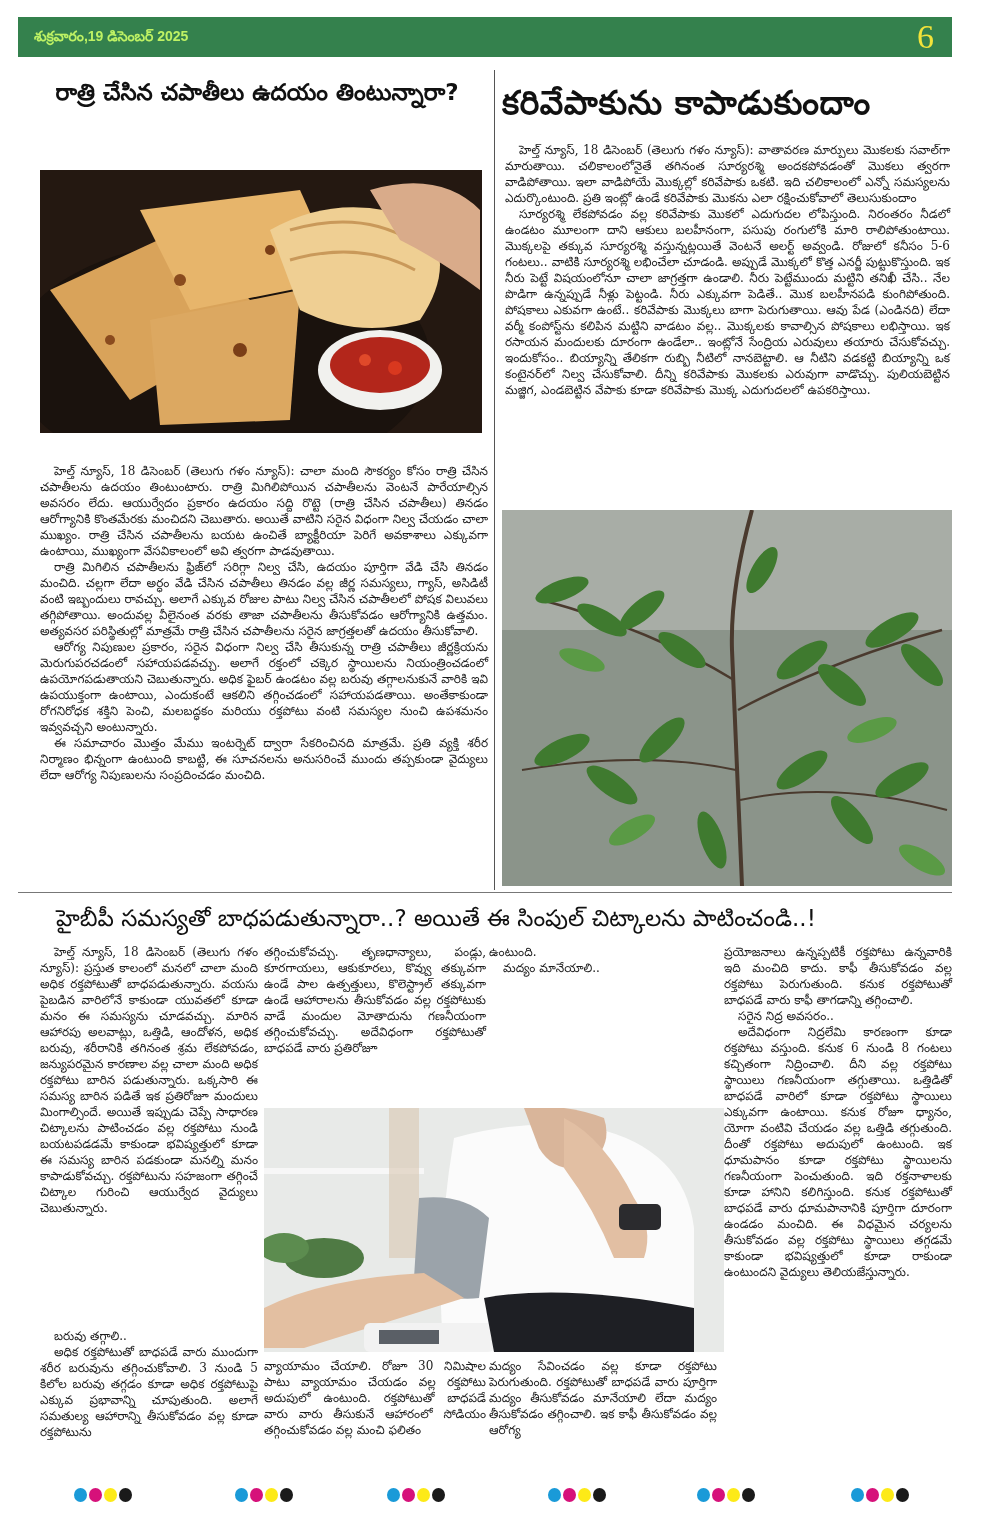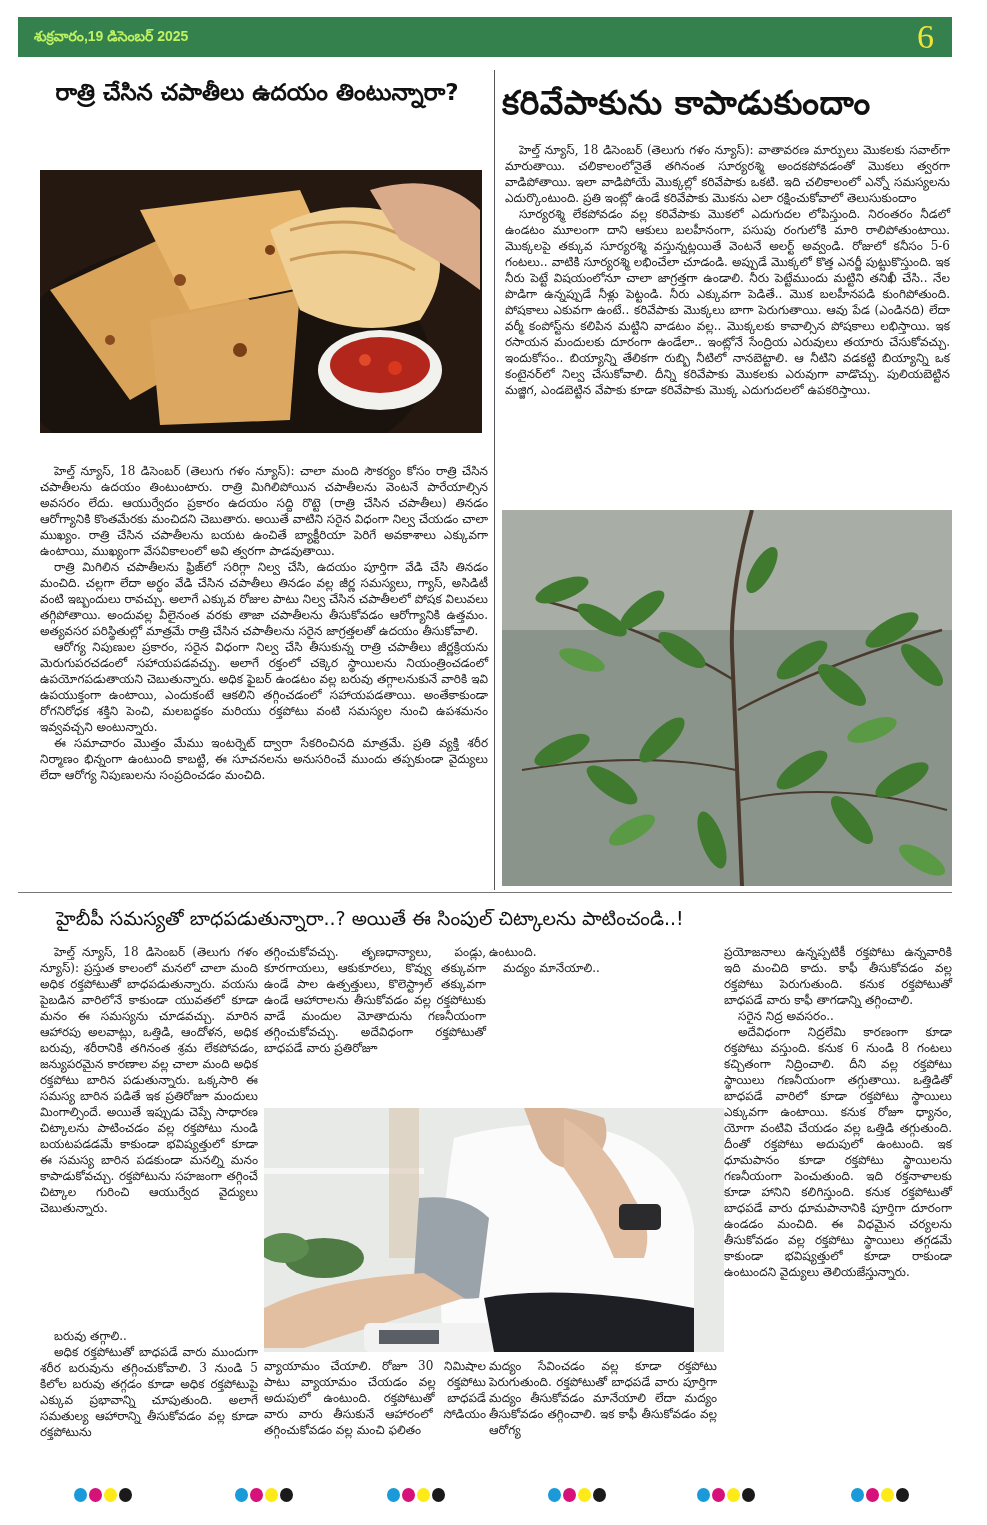--- a/index.html
+++ b/index.html
@@ -9,21 +9,21 @@
   .masthead { position: absolute; left: 18px; top: 17px; width: 934px; height: 40px; background: #34814d; }
   .masthead .date { position: absolute; left: 16px; top: 11px; color: #bef264; font-size: 14px; font-weight: bold; font-family: "Liberation Sans", sans-serif; }
   .masthead .pageno { position: absolute; right: 18px; top: 0px; color: #f2e33a; font-size: 34px; font-family: "Liberation Serif", serif; line-height: 40px; }
 
   .vdivider { position: absolute; left: 494px; top: 70px; width: 1px; height: 820px; background: #555; }
   .hdivider { position: absolute; left: 18px; top: 892px; width: 934px; height: 1px; background: #777; }
 
   .headline { position: absolute; text-align: center; font-family: "DejaVu Sans", sans-serif; color: #111; }
   .h-left { left: 22px; top: 72px; width: 470px; font-size: 23px; line-height: 40px; font-weight: bold; }
   .h-right { left: 502px; top: 78px; width: 450px; font-size: 33px; line-height: 50px; font-weight: bold; text-align: left; letter-spacing: 0.5px; }
-  .h-bottom { left: 30px; top: 897px; width: 925px; font-size: 19px; line-height: 42px; text-align: left; padding-left: 26px; }
+  .h-bottom { left: 30px; top: 897px; width: 925px; font-size: 23px; line-height: 42px; text-align: left; padding-left: 26px; }
 
   .body-text { position: absolute; font-family: "DejaVu Serif", serif; font-size: 12px; line-height: 16px; text-align: justify; color: #1c1c1c; }
   .body-text p { text-indent: 14px; }
   .body-text p.sub { font-weight: normal; }
 
   .col-left-text { left: 40px; top: 463px; width: 448px; }
   .col-right-text { left: 505px; top: 142px; width: 445px; }
 
   .b-col1 { left: 40px; top: 944px; width: 218px; }
   .b-col2 { left: 264px; top: 944px; width: 222px; }

